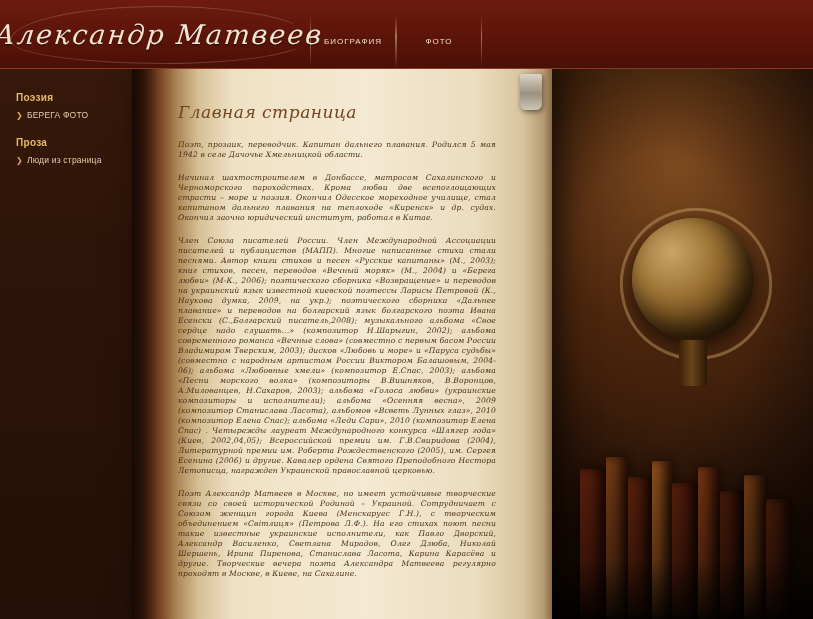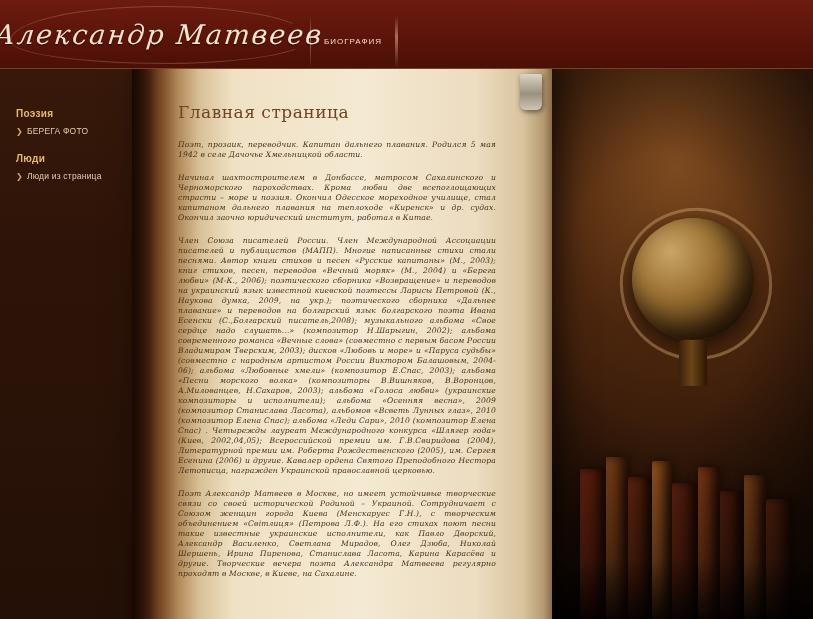--- a/index.html
+++ b/index.html
@@ -96,21 +96,21 @@
     margin-top: 8px;
     background: linear-gradient(180deg, rgba(255,225,195,0) 0%, rgba(255,225,195,.45) 40%, rgba(255,225,195,0) 100%);
   }
 
   
   .sidebar {
     position: absolute;
     left: 0;
     top: 68px;
     width: 150px;
-    padding-top: 40px;
+    padding-top: 24px;
     z-index: 4;
   }
   .side-group { margin-bottom: 14px; padding-left: 16px; }
   .side-title {
     color: #e8b96a;
     font-family: "Liberation Sans", sans-serif;
     font-size: 10px;
     font-weight: bold;
     margin-bottom: 5px;
     letter-spacing: .3px;
@@ -178,20 +178,21 @@
     position: absolute;
     left: 46px;
     top: 40px;
     width: 330px;
     height: 500px;
     overflow: hidden;
   }
   .content h1 {
     margin: 0 0 18px 0;
     font-family: "DejaVu Serif", serif;
+    font-style: italic;
     font-size: 17px;
     font-weight: normal;
     color: #6f4521;
     letter-spacing: .5px;
   }
   .content p {
     margin: 0 12px 13px 0;
     font-family: "DejaVu Serif", serif;
     font-style: italic;
     font-size: 7.6px;
@@ -277,35 +278,36 @@
   <div class="header">
     <div class="header-inner">
       <div class="logo">Александр Матвеев</div>
       <div class="logo-swash"></div>
 
       <div class="nav">
         <div class="nav-sep"></div>
         <div class="nav-item">БИОГРАФИЯ</div>
         <div class="nav-sep"></div>
         <div class="nav-sep"></div>
+        <div class="nav-item">ФОТО</div>
         <div class="nav-sep"></div>
       </div>
     </div>
   </div>
 
   <div class="sidebar">
     <div class="side-group">
       <div class="side-title">Поэзия</div>
       <div class="side-link">
         <span class="bullet">❯</span>
         <span>БЕРЕГА ФОТО</span>
       </div>
     </div>
     <div class="side-group">
-      <div class="side-title">Люди</div>
+      <div class="side-title">Проза</div>
       <div class="side-link">
         <span class="bullet">❯</span>
         <span>Люди из страница</span>
       </div>
     </div>
   </div>
 
   <div class="book-topedge"></div>
   <div class="book-clip"></div>
   <div class="book">

